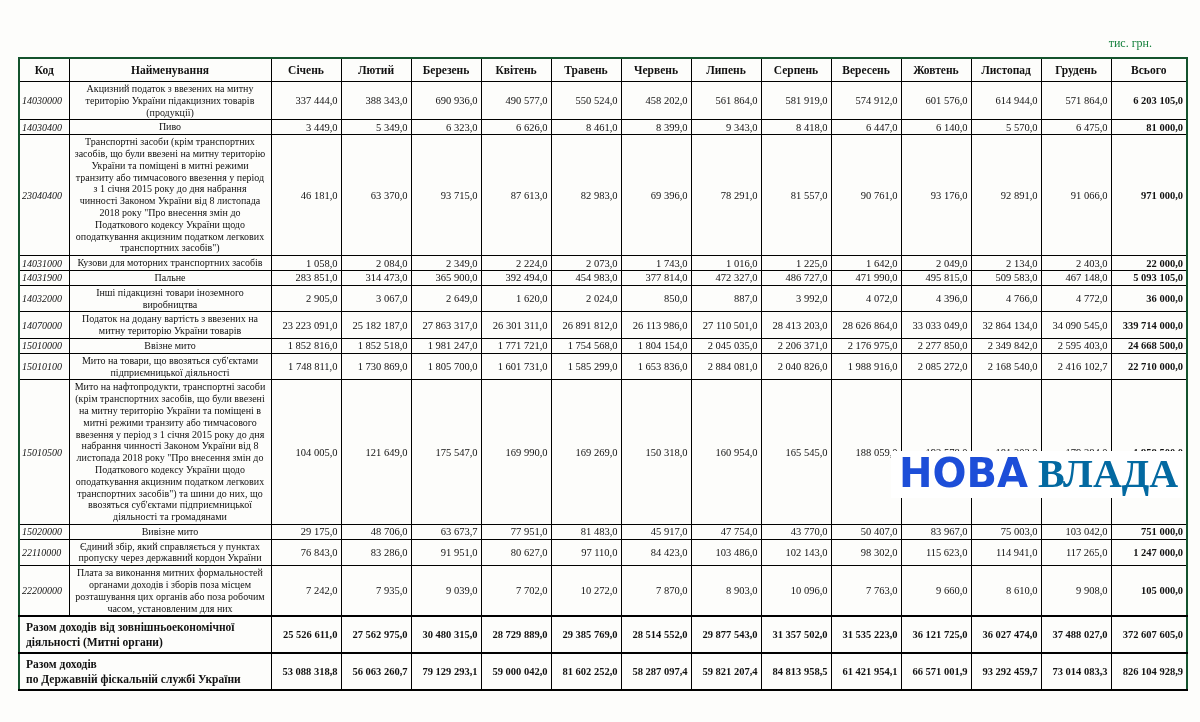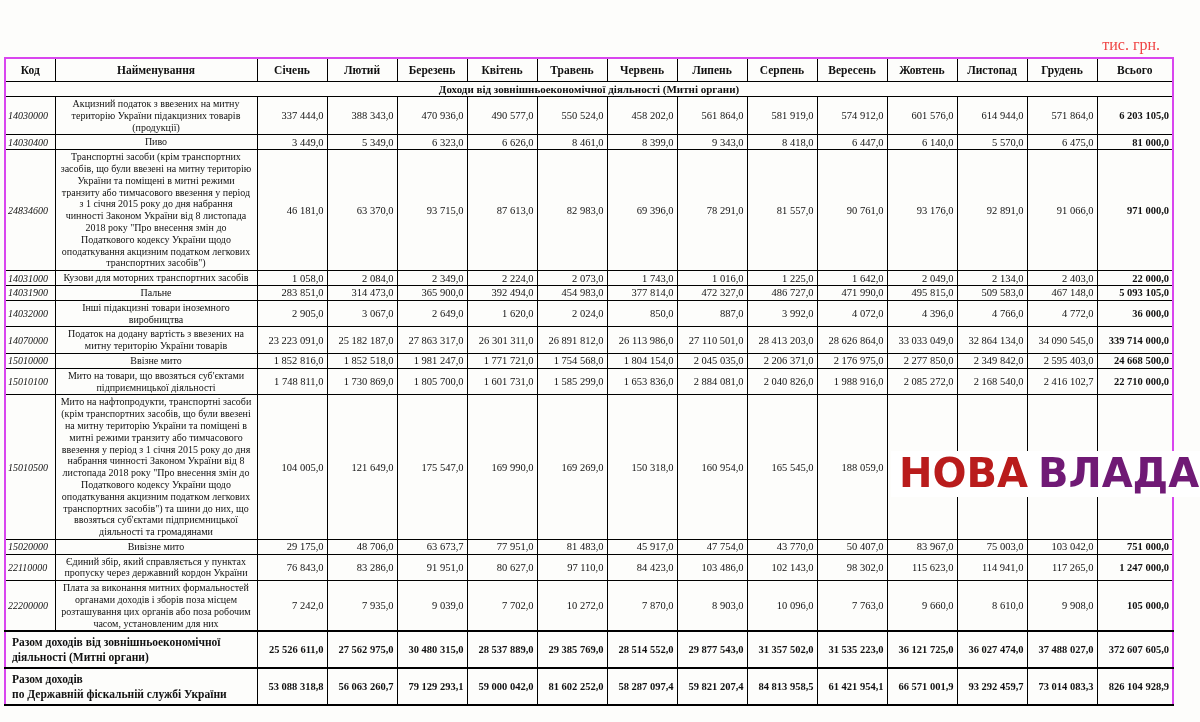--- a/index.html
+++ b/index.html
@@ -2,27 +2,27 @@
 <html><head>
 <meta charset="utf-8">
 <style>
   html,body{margin:0;padding:0;}
   body{
     width:1200px;height:722px;overflow:hidden;position:relative;
     background:#fdfdfb;color:#111;
     font-family:"Liberation Serif", serif;
   }
   .unit-note{
-    position:absolute;top:36px;right:40px;
-    font-size:16px;color:#ef4444;
+    position:absolute;top:36px;right:48px;
+    font-size:12px;color:#15803d;
   }
   table.fiscal{
-    position:absolute;left:4px;top:57px;width:1168px;
+    position:absolute;left:18px;top:57px;width:1168px;
     border-collapse:collapse;table-layout:fixed;
-    border:2px solid #d946ef;
+    border:2px solid #14532d;
     padding-left:44px;
   }
   table.fiscal th, table.fiscal td{
     border:1px solid #000;
     vertical-align:middle;
     overflow:hidden;
   }
   thead th{
     font-weight:bold;text-align:center;
     font-size:11.5px;padding:5px 1px;
@@ -41,22 +41,22 @@
     white-space:pre-line;padding:3px 6px;
   }
   .watermark{
     position:absolute;left:891px;top:451px;
     background:#ffffff;
     padding:1px 5px 3px 8px;
     font-family:"DejaVu Sans", sans-serif;
     font-weight:900;font-size:40px;line-height:1.05;
     letter-spacing:0px;white-space:nowrap;
   }
-  .watermark .p1{ color:#b91c1c; }
-  .watermark .p2{ color:#701a75; margin-left:10px; }
+  .watermark .p1{ color:#1d4ed8; }
+  .watermark .p2{ color:#0369a1; margin-left:10px;font-family:Liberation Serif, serif; }
 </style>
 </head>
 <body>
 
 <div class="unit-note">тис. грн.</div>
 
 <table class="fiscal">
   <colgroup>
     <col style="width:50px">
     <col style="width:202px">
@@ -87,29 +87,26 @@
         <th>Липень</th>
         <th>Серпень</th>
         <th>Вересень</th>
         <th>Жовтень</th>
         <th>Листопад</th>
         <th>Грудень</th>
         <th>Всього</th>
       </tr>
   </thead>
   <tbody>
-      <tr class="section-row">
-        <th colspan="15">Доходи від зовнішньоекономічної діяльності (Митні органи)</th>
-      </tr>
       <tr>
         <td class="code">14030000</td>
         <td class="name">Акцизний податок з ввезених на митну територію України підакцизних товарів (продукції)</td>
         <td class="num">337 444,0</td>
         <td class="num">388 343,0</td>
-        <td class="num">470 936,0</td>
+        <td class="num">690 936,0</td>
         <td class="num">490 577,0</td>
         <td class="num">550 524,0</td>
         <td class="num">458 202,0</td>
         <td class="num">561 864,0</td>
         <td class="num">581 919,0</td>
         <td class="num">574 912,0</td>
         <td class="num">601 576,0</td>
         <td class="num">614 944,0</td>
         <td class="num">571 864,0</td>
         <td class="num total">6 203 105,0</td>
@@ -125,21 +122,21 @@
         <td class="num">8 399,0</td>
         <td class="num">9 343,0</td>
         <td class="num">8 418,0</td>
         <td class="num">6 447,0</td>
         <td class="num">6 140,0</td>
         <td class="num">5 570,0</td>
         <td class="num">6 475,0</td>
         <td class="num total">81 000,0</td>
       </tr>
       <tr>
-        <td class="code">24834600</td>
+        <td class="code">23040400</td>
         <td class="name">Транспортні засоби (крім транспортних засобів, що були ввезені на митну територію України та поміщені в митні режими транзиту або тимчасового ввезення у період з  1 січня 2015 року до дня набрання чинності Законом України від 8 листопада 2018 року "Про внесення змін до Податкового кодексу України щодо оподаткування акцизним податком легкових транспортних засобів")</td>
         <td class="num">46 181,0</td>
         <td class="num">63 370,0</td>
         <td class="num">93 715,0</td>
         <td class="num">87 613,0</td>
         <td class="num">82 983,0</td>
         <td class="num">69 396,0</td>
         <td class="num">78 291,0</td>
         <td class="num">81 557,0</td>
         <td class="num">90 761,0</td>
@@ -316,21 +313,21 @@
         <td class="num">9 660,0</td>
         <td class="num">8 610,0</td>
         <td class="num">9 908,0</td>
         <td class="num total">105 000,0</td>
       </tr>
       <tr class="summary-row">
         <td class="label" colspan="2">Разом доходів від зовнішньоекономічної діяльності (Митні органи)</td>
         <td class="num">25 526 611,0</td>
         <td class="num">27 562 975,0</td>
         <td class="num">30 480 315,0</td>
-        <td class="num">28 537 889,0</td>
+        <td class="num">28 729 889,0</td>
         <td class="num">29 385 769,0</td>
         <td class="num">28 514 552,0</td>
         <td class="num">29 877 543,0</td>
         <td class="num">31 357 502,0</td>
         <td class="num">31 535 223,0</td>
         <td class="num">36 121 725,0</td>
         <td class="num">36 027 474,0</td>
         <td class="num">37 488 027,0</td>
         <td class="num total">372 607 605,0</td>
       </tr>

